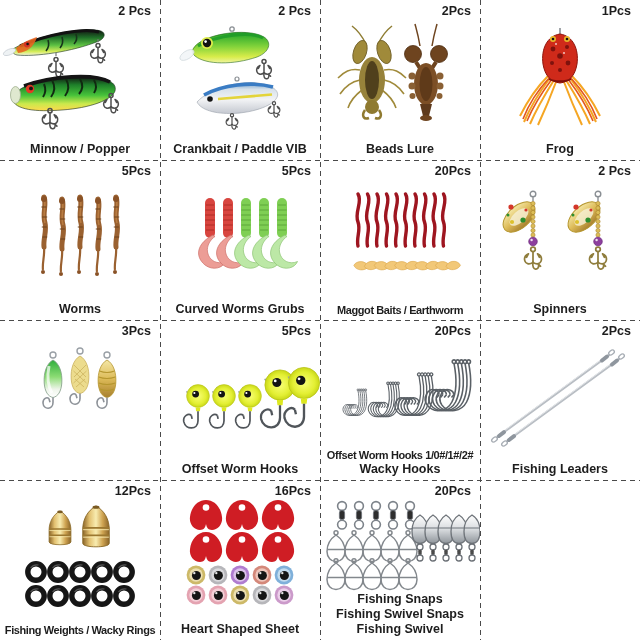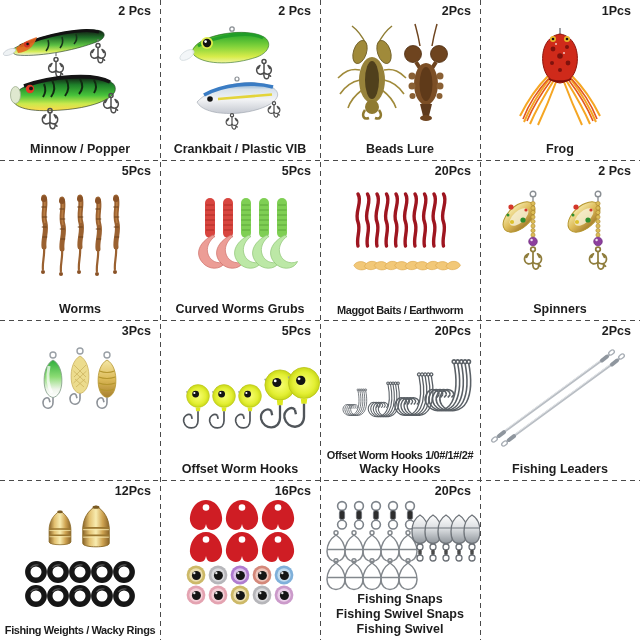--- a/index.html
+++ b/index.html
@@ -246,21 +246,21 @@
         <circle cx="77" cy="57" r="2" fill="none" stroke="#8a8f94" stroke-width="1.2"></circle>
         <path d="M37 80 C 50 66 77 59 97 61 C 111 62.5 119 68 117.5 74 C 115 83 95 90.5 73 91.5 C 55 92 41 88 37 80 Z" fill="url(#gVib)" stroke="#9aa1ab" stroke-width="0.6"></path>
         <path d="M44 73 C 62 63 92 59 113 65" stroke="#3a7cc4" stroke-width="3.6" fill="none"></path>
         <path d="M58 77 L 112 72.5" stroke="#e3d43a" stroke-width="2.6"></path>
         <circle cx="50" cy="77" r="2.8" fill="#141414"></circle>
         <use href="#treble" transform="translate(72 92) scale(0.8)" style="color:#4d4d4d"></use>
         <use href="#treble" transform="translate(114 80) scale(0.8)" style="color:#4d4d4d"></use>
       </svg>
     </div>
     <div class="caption">
-        <div>Crankbait / Plastic VIB</div>
+        <div>Crankbait / Paddle VIB</div>
       </div>
   </div>
 
   <div class="cell">
     <div class="pcs">2Pcs</div>
     <div class="art">
       <svg viewBox="0 0 160 110" width="160" height="110">
         <path d="M46 22 C 41 12 36 7 32 4 M58 22 C 63 12 68 7 72 4" stroke="#8f7d33" stroke-width="1.5" fill="none"></path>
         <path d="M40 48 C 30 46 24 50 18 56 M40 58 C 30 60 24 66 20 72 M42 68 C 34 74 30 80 28 86 M64 48 C 74 46 80 50 86 56 M64 58 C 74 60 80 66 84 72 M62 68 C 70 74 74 80 76 86" stroke="#a08a3a" stroke-width="1.6" fill="none"></path>
         <ellipse cx="40" cy="30" rx="6.5" ry="12" transform="rotate(18 40 30)" fill="#a08a3a" stroke="#6b5a22" stroke-width="0.8"></ellipse>
@@ -603,20 +603,21 @@
           </g>
         <g transform="translate(124 99)">
             <circle r="9.4" fill="#cb9aca"></circle>
             <circle r="6.7" fill="#ecd0ea"></circle>
             <circle cx="0.4" cy="0.5" r="4.5" fill="#151515"></circle>
             <circle cx="-1.7" cy="-1.9" r="1.2" fill="#fff" opacity="0.9"></circle>
           </g>
       </svg>
     </div>
     <div class="caption">
+      <div>Heart Shaped Sheet</div>
     </div>
   </div>
 
   <div class="cell l3">
     <div class="pcs">20Pcs</div>
     <div class="art">
       <svg viewBox="0 0 160 92" width="160" height="92">
         <use href="#bswivel" transform="translate(22 7)"></use>
           <use href="#bswivel" transform="translate(39 7)"></use>
         <use href="#bswivel" transform="translate(56 7)"></use>

